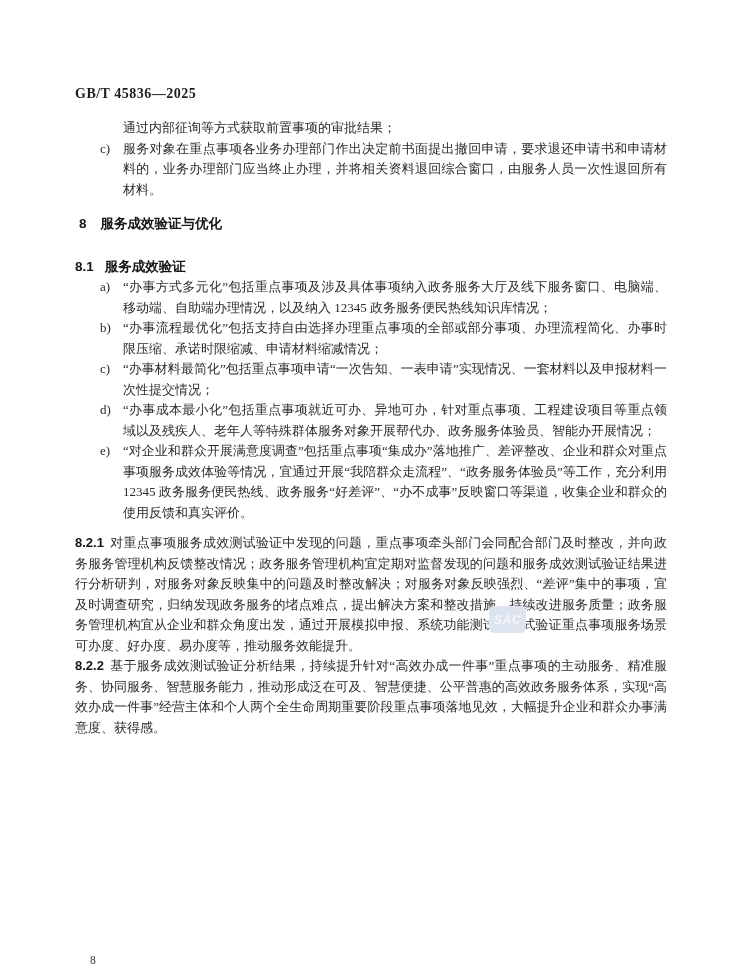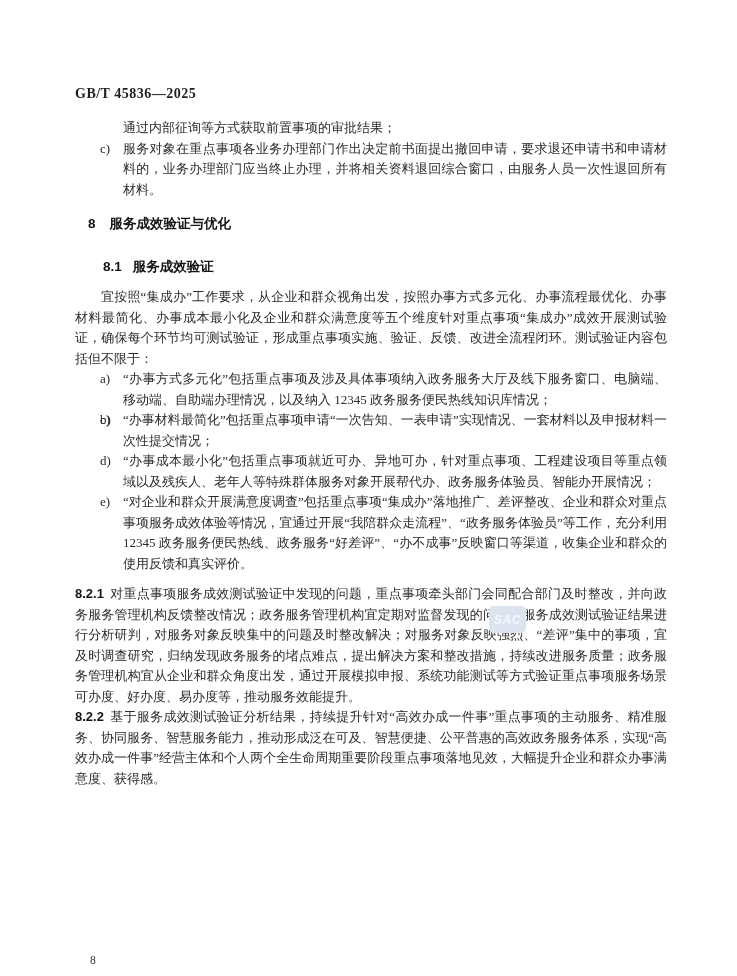--- a/index.html
+++ b/index.html
@@ -38,37 +38,37 @@
     position: relative;
     padding-left: 48px;
     margin: 0;
   }
   .li-label {
     position: absolute;
     left: 25px;
     top: 0;
   }
   .h2 {
-    margin: 14px 0 0 13px;
+    margin: 14px 0 0 4px;
     font-size: 13.5px;
     font-weight: bold;
     color: #151515;
     font-family: "Liberation Sans", "DejaVu Sans", sans-serif;
     text-align: left;
   }
   .h2 .num { margin-right: 14px; }
   .h3 {
     font-size: 13.5px;
     font-weight: bold;
     color: #151515;
     font-family: "Liberation Sans", "DejaVu Sans", sans-serif;
     text-align: left;
     margin: 0;
   }
-  .h3 .num { margin-right: 11px; margin-left: 28px; }
+  .h3 .num { margin-right: 11px; }
   .h3-81 { margin-top: 22px; }
   .h3-82 { margin-top: 6px; }
   .para {
     margin: 10px 0 0 0;
   }
   .para.first-indent {
     text-indent: 2em;
   }
   .para.numbered { margin: 10px 0 0 0; }
   .para.numbered.second { margin-top: 0; }
@@ -123,28 +123,28 @@
     </div>
 
     <h2 class="h2">
       <span class="num">8</span><span>服务成效验证与优化</span>
     </h2>
 
     <h3 class="h3 h3-81">
       <span class="num">8.1</span><span>服务成效验证</span>
     </h3>
 
-    <p class="para first-indent">宜按照“集成办”工作要求，从企业和群众视角出发，按照办事方式多元化、办事流程最优化、办事材料最简化、办事成本最小化及企业和群众满意度等五个维度针对重点事项“集成办”成效开展测试验证，确保每个环节均可测试验证，形成重点事项实施、验证、反馈、改进全流程闭环。测试验证内容包括但不限于：</p>
 
     <div class="list-item">
       <span class="li-label">a)</span>
       <span class="li-text">“办事方式多元化”包括重点事项及涉及具体事项纳入政务服务大厅及线下服务窗口、电脑端、移动端、自助端办理情况，以及纳入 12345 政务服务便民热线知识库情况；</span>
     </div>
     <div class="list-item">
       <span class="li-label">b)</span>
+      <span class="li-text">“办事流程最优化”包括支持自由选择办理重点事项的全部或部分事项、办理流程简化、办事时限压缩、承诺时限缩减、申请材料缩减情况；</span>
     </div>
     <div class="list-item">
       <span class="li-label">c)</span>
       <span class="li-text">“办事材料最简化”包括重点事项申请“一次告知、一表申请”实现情况、一套材料以及申报材料一次性提交情况；</span>
     </div>
     <div class="list-item">
       <span class="li-label">d)</span>
       <span class="li-text">“办事成本最小化”包括重点事项就近可办、异地可办，针对重点事项、工程建设项目等重点领域以及残疾人、老年人等特殊群体服务对象开展帮代办、政务服务体验员、智能办开展情况；</span>
     </div>
     <div class="list-item">

